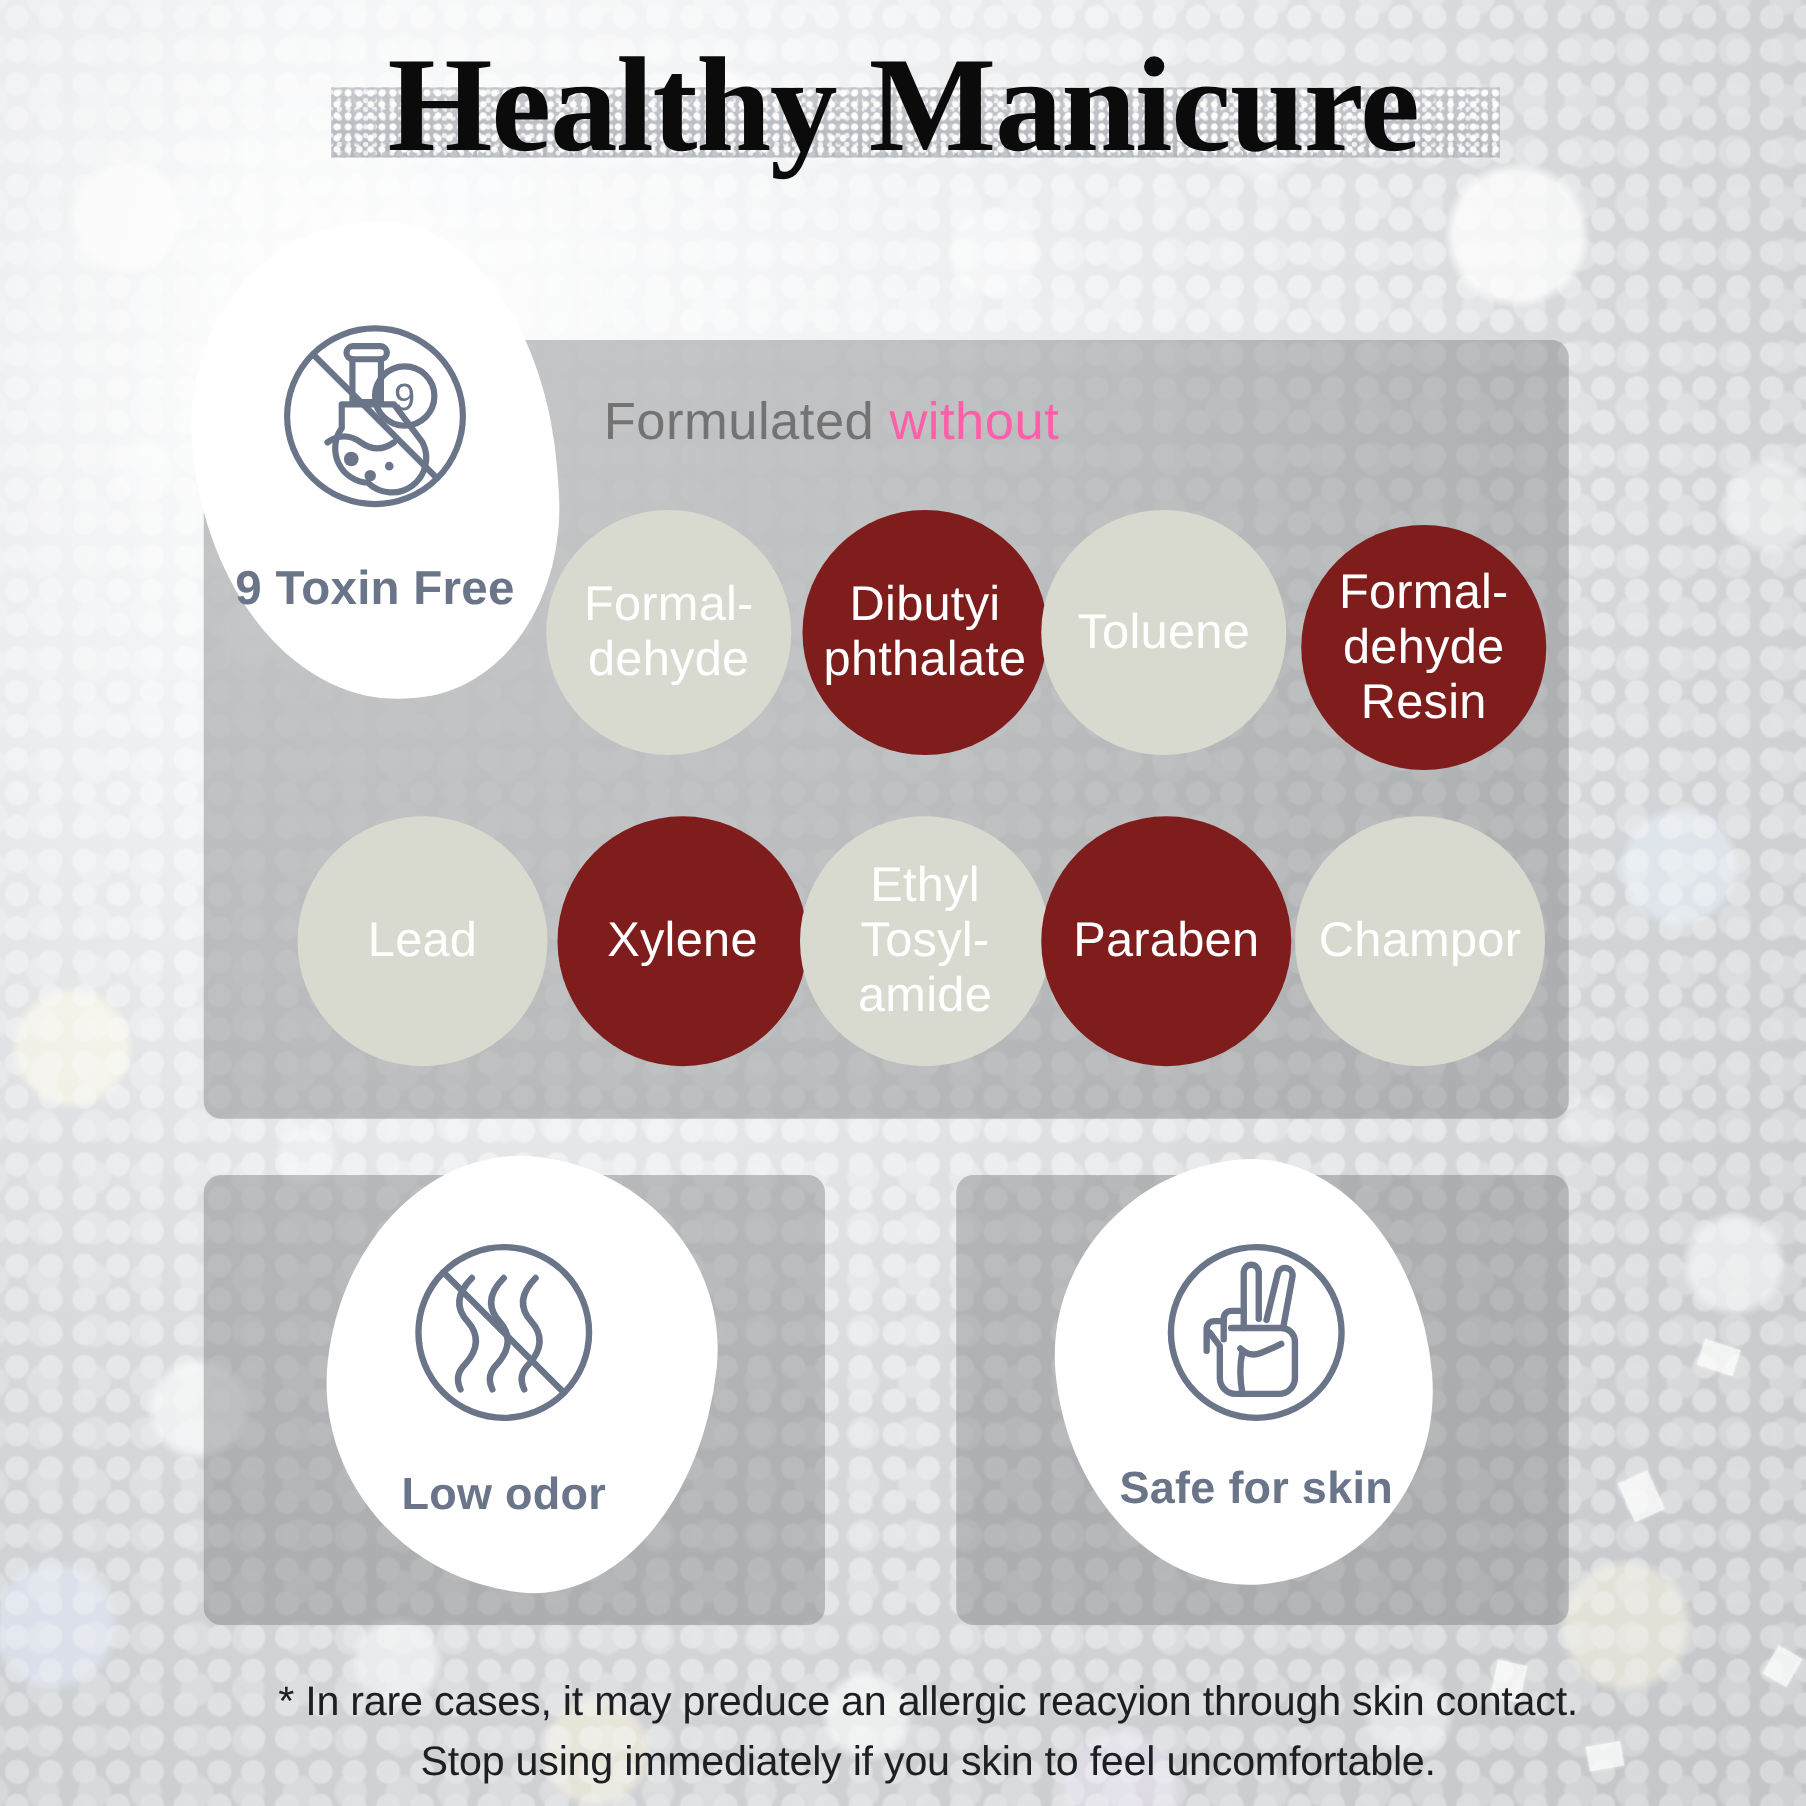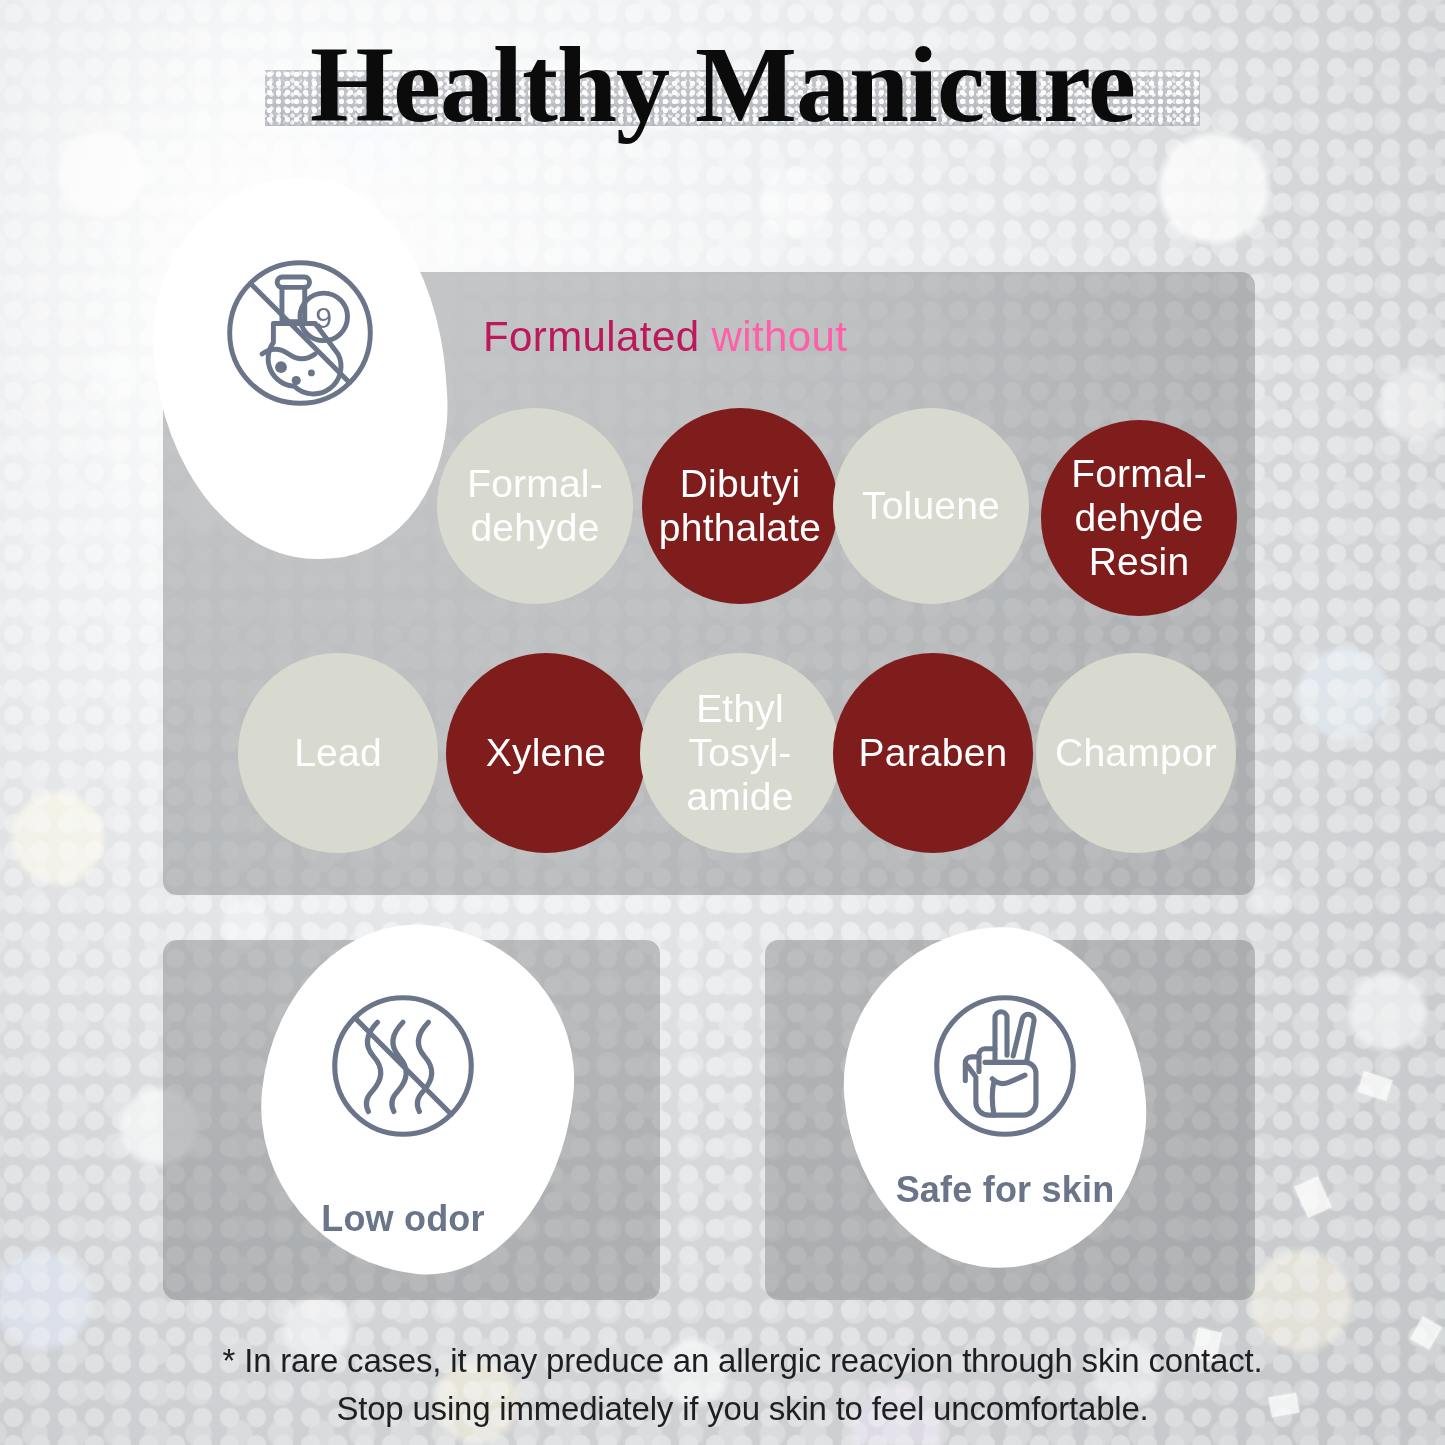--- a/index.html
+++ b/index.html
@@ -118,21 +118,21 @@
   
   .formulated {
     position: absolute;
     left: 483px;
     top: 313px;
     font-size: 42px;
     font-weight: 400;
     letter-spacing: .4px;
     white-space: nowrap;
   }
-  .formulated .w1 { color: #be185d; }
+  .formulated .w1 { color: #737373; }
   .formulated .w2 { color: #ff5fa8; }
 
   
   .circle {
     position: absolute;
     border-radius: 50%;
     display: flex;
     align-items: center;
     justify-content: center;
     text-align: center;
@@ -177,21 +177,21 @@
   .badge-label {
     font-size: 36px;
     font-weight: 700;
     color: #6a7589;
     letter-spacing: .2px;
     white-space: nowrap;
   }
   #badge-toxin { left: 160px; top: 238px; width: 280px; }
   #badge-toxin .badge-label { margin-top: 22px; font-size: 38px; }
   #badge-odor  { left: 268px; top: 975px; width: 270px; }
-  #badge-odor .badge-label { margin-top: 41px; }
+  #badge-odor .badge-label { margin-top: 17px; }
   #badge-skin  { left: 870px; top: 975px; width: 270px; }
   #badge-skin .badge-label { margin-top: 12px; }
 
   
   .footnote {
     position: absolute;
     left: 0; right: 0;
     top: 1337px;
     text-align: center;
     color: #1d1f22;
@@ -264,20 +264,21 @@
         <path d="M36 45 h22 l12 16 a14.5 14.5 0 0 1 -23 17 a14.5 14.5 0 0 1 -11 -23 z"></path>
         <path d="M30 61 q7 -5 14 0 t14 0"></path>
         <circle cx="40" cy="68" r="3.1" fill="#6a7589" stroke="none"></circle>
         <circle cx="48" cy="75" r="2.4" fill="#6a7589" stroke="none"></circle>
         <circle cx="56" cy="71" r="1.8" fill="#6a7589" stroke="none"></circle>
 
         <circle cx="62.5" cy="41.5" r="12.5"></circle>
         <text x="62.5" y="47.5" font-family="Liberation Sans, sans-serif" font-size="16" fill="#6a7589" stroke="none" text-anchor="middle">9</text>
       </svg>
     </span>
+    <span class="badge-label">9 Toxin Free</span>
   </div>
 
   <div class="badge" id="badge-odor">
     <span>
       <svg width="182" height="182" viewBox="0 0 100 100" fill="none" stroke="#6a7589" stroke-width="2.8" stroke-linecap="round" stroke-linejoin="round">
         <circle cx="50" cy="50" r="37.5"></circle>
         <line x1="23.5" y1="23.5" x2="76.5" y2="76.5"></line>
         <path d="M36 26 q-10 10 -2 19 q8 9 -1 19 q-5 5 -2 11"></path>
         <path d="M50 26 q-10 10 -2 19 q8 9 -1 19 q-5 5 -2 11"></path>
         <path d="M64 26 q-10 10 -2 19 q8 9 -1 19 q-5 5 -2 11"></path>

